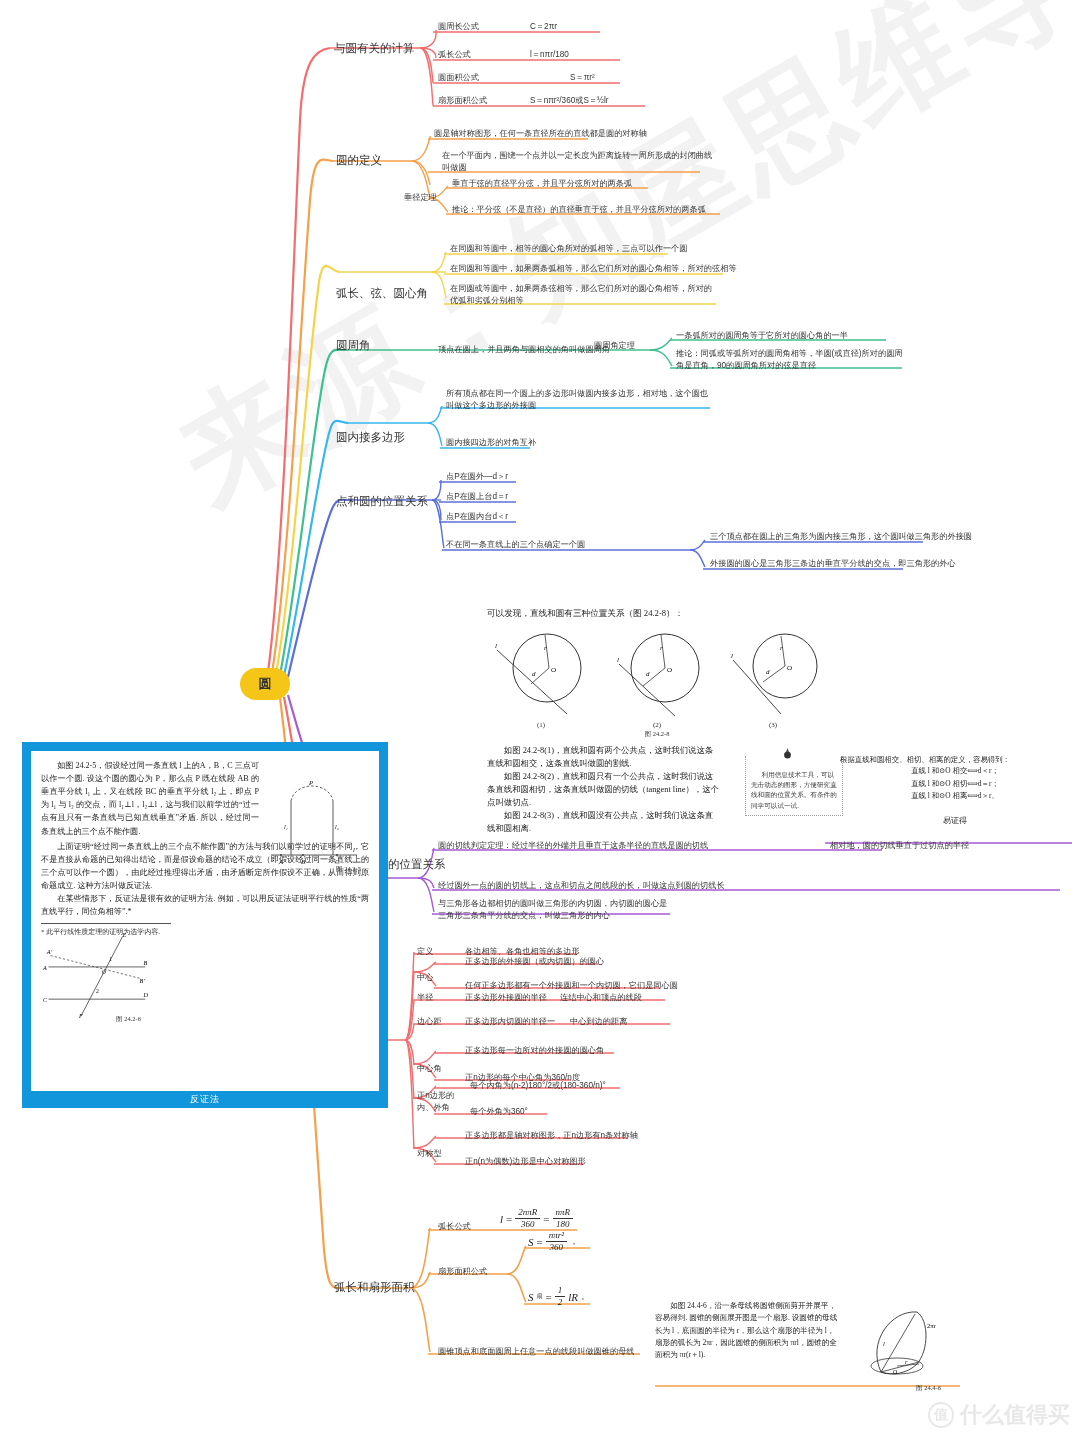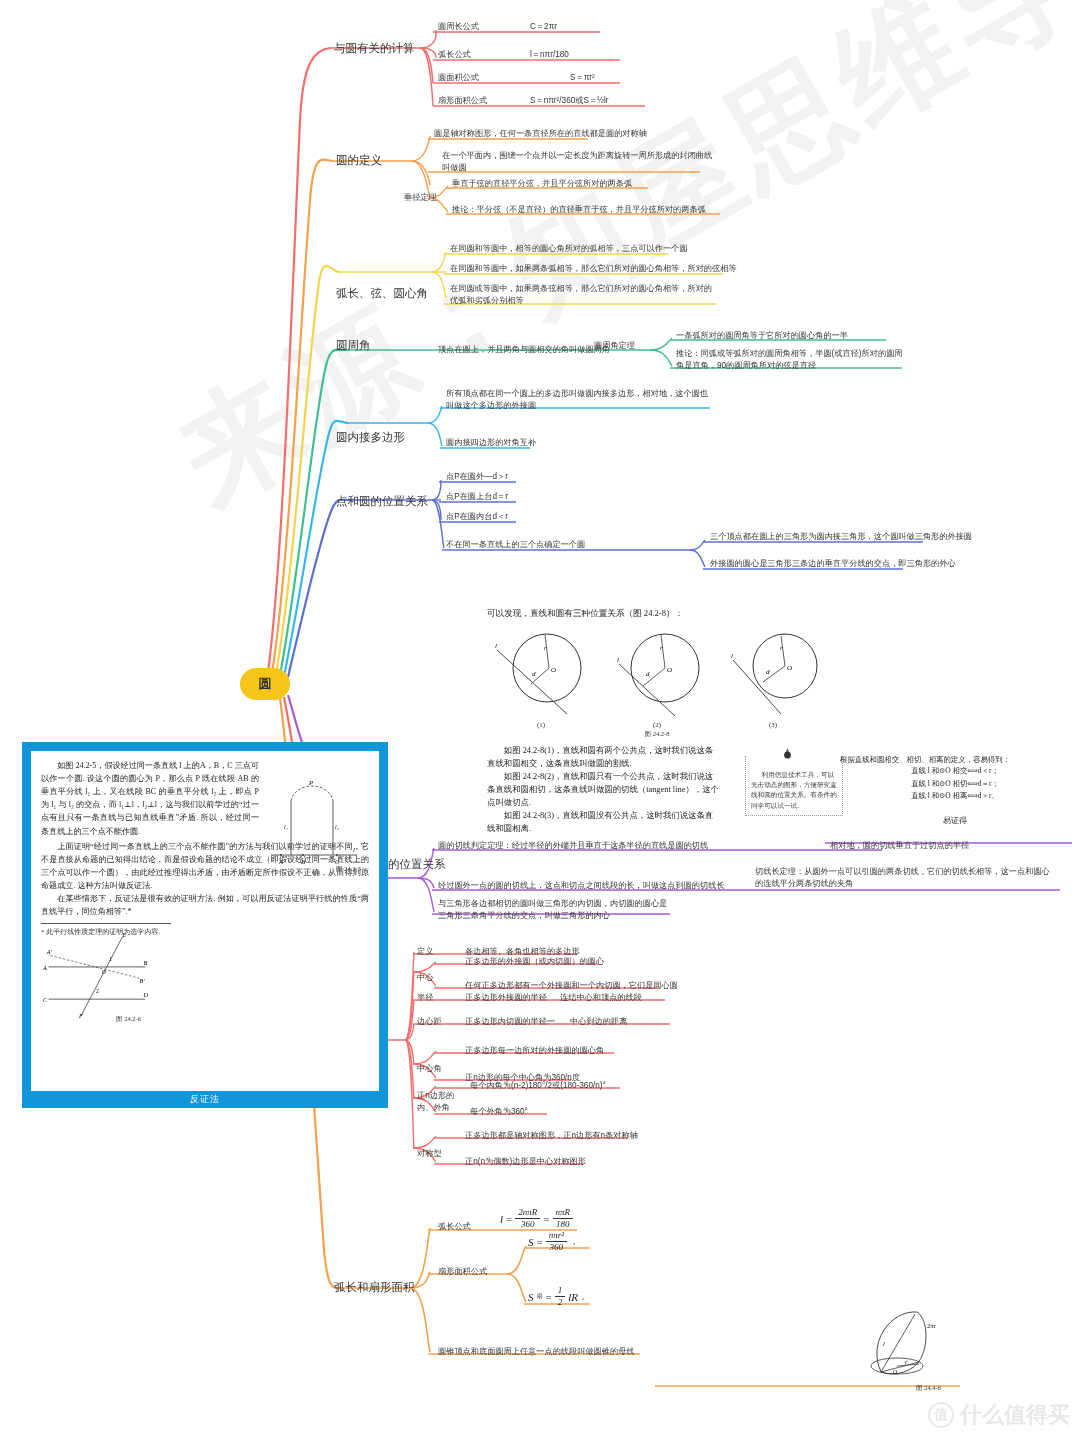--- a/index.html
+++ b/index.html
@@ -318,21 +318,20 @@
   <div class="node lvl2 nw" style="left:446px; top:491px;">点P在圆上台d＝r</div>
   <div class="node lvl2 nw" style="left:446px; top:511px;">点P在圆内台d＜r</div>
   <div class="node lvl2 nw" style="left:446px; top:539px;">不在同一条直线上的三个点确定一个圆</div>
   <div class="node lvl3 nw" style="left:710px; top:531px;">三个顶点都在圆上的三角形为圆内接三角形，这个圆叫做三角形的外接圆</div>
   <div class="node lvl3 nw" style="left:710px; top:558px;">外接圆的圆心是三角形三条边的垂直平分线的交点，即三角形的外心</div>
 
   <div class="node lvl1" style="left:342px; top:857px;">直线和圆的位置关系</div>
   <div class="node lvl2 nw" style="left:438px; top:840px;">圆的切线判定定理：经过半径的外端并且垂直于这条半径的直线是圆的切线</div>
   <div class="node lvl3 nw" style="left:830px; top:840px;">相对地，圆的切线垂直于过切点的半径</div>
   <div class="node lvl2 nw" style="left:438px; top:880px;">经过圆外一点的圆的切线上，这点和切点之间线段的长，叫做这点到圆的切线长</div>
-  <div class="node lvl3 wrap" style="left:755px; top:866px; width:300px;">切线长定理：从圆外一点可以引圆的两条切线，它们的切线长相等，这一点和圆心的连线平分两条切线的夹角</div>
   <div class="node lvl2 wrap" style="left:438px; top:898px; width:230px;">与三角形各边都相切的圆叫做三角形的内切圆，内切圆的圆心是三角形三条角平分线的交点，叫做三角形的内心</div>
 
   <div class="node lvl2 nw" style="left:417px; top:946px;">定义</div>
   <div class="node lvl3 nw" style="left:465px; top:946px;">各边相等、各角也相等的多边形</div>
   <div class="node lvl2 nw" style="left:417px; top:972px;">中心</div>
   <div class="node lvl3 nw" style="left:465px; top:956px;">正多边形的外接圆（或内切圆）的圆心</div>
   <div class="node lvl3 nw" style="left:465px; top:980px;">任何正多边形都有一个外接圆和一个内切圆，它们是同心圆</div>
   <div class="node lvl2 nw" style="left:417px; top:992px;">半径</div>
   <div class="node lvl3 nw" style="left:465px; top:992px;">正多边形外接圆的半径</div>
   <div class="node lvl3 nw" style="left:560px; top:992px;">连结中心和顶点的线段</div>
@@ -455,20 +454,21 @@
 
   <div class="blockyz">
     <div class="hd">根据直线和圆相交、相切、相离的定义，容易得到：</div>
     <div class="ln">直线 l 和⊙O 相交⟺d＜r；</div>
     <div class="ln">直线 l 和⊙O 相切⟺d＝r；</div>
     <div class="ln">直线 l 和⊙O 相离⟺d＞r。</div>
     <div style="text-align:center; margin-top:12px; font-size:8px; font-family:'Liberation Sans',sans-serif;">易证得</div>
   </div>
 
   <div class="blockcone">
+    <div class="para">如图 24.4-6，沿一条母线将圆锥侧面剪开并展平，容易得到. 圆锥的侧面展开图是一个扇形. 设圆锥的母线长为 l，底面圆的半径为 r，那么这个扇形的半径为 l，扇形的弧长为 2πr，因此圆锥的侧面积为 πrl，圆锥的全面积为 πr(r＋l).</div>
     <svg class="conefig" viewBox="0 0 92 80">
       <ellipse cx="40" cy="64" rx="26" ry="8" fill="none" stroke="#333" stroke-width="0.8"></ellipse>
       <path d="M24 70 C10 40 34 8 60 10 C72 18 72 48 60 62 C50 72 34 74 24 70 Z" fill="none" stroke="#333" stroke-width="0.9"></path>
       <line x1="24" y1="70" x2="58" y2="12" stroke="#333" stroke-width="0.8"></line>
       <line x1="24" y1="70" x2="62" y2="60" stroke="#333" stroke-width="0.8"></line>
       <line x1="40" y1="64" x2="62" y2="62" stroke="#333" stroke-width="0.7"></line>
       <text x="70" y="26" font-size="6.5" font-family="serif">2πr</text>
       <text x="26" y="44" font-size="6.5" font-style="italic" font-family="serif">l</text>
       <text x="48" y="62" font-size="6.5" font-style="italic" font-family="serif">r</text>
       <text x="36" y="72" font-size="6" font-family="serif">O</text>

